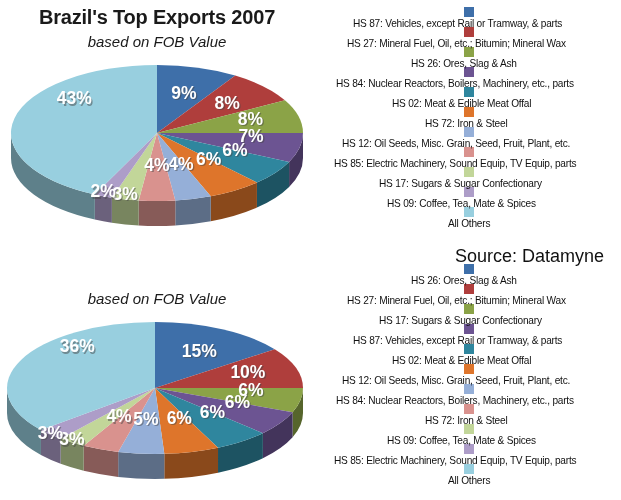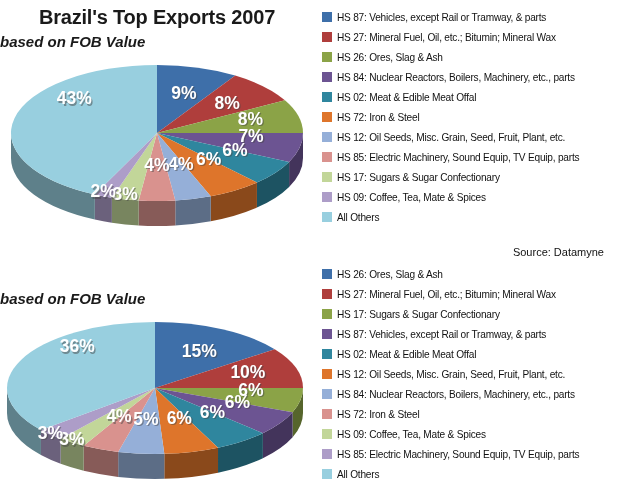--- a/index.html
+++ b/index.html
@@ -1,31 +1,31 @@
 <!DOCTYPE html>
 <html><head>
 <meta charset="utf-8">
 <style>
   html,body{margin:0;padding:0;background:#fff;}
   body{width:621px;height:500px;position:relative;overflow:hidden;
        font-family:"Liberation Sans",sans-serif;}
   .canvas{position:absolute;left:0;top:0;width:603px;height:500px;background:#fff;}
   .chart-title{position:absolute;left:0;width:314px;text-align:center;
        font-size:20px;font-weight:700;color:#1a1a1a;letter-spacing:-0.2px;}
-  .chart-subtitle{position:absolute;left:0;width:314px;text-align:left;
-       font-size:15px;font-style:italic;font-weight:700;color:#1a1a1a;}
+  .chart-subtitle{position:absolute;left:0;width:314px;text-align:center;
+       font-size:15px;font-style:italic;font-weight:400;color:#1a1a1a;}
   .pie-svg{position:absolute;left:0;width:320px;height:180px;overflow:visible;}
   .pie-svg text{font-family:"Liberation Sans",sans-serif;font-weight:700;font-size:17.5px;}
   .legend{position:absolute;left:322px;width:299px;}
-  .legend-row{height:20px;display:flex;align-items:center;}
+  .legend-row{height:20px;display:flex;align-items:center;flex-direction:column;}
   .swatch{width:10px;height:10px;flex:0 0 10px;margin-right:5px;}
   .legend-label{font-size:11.5px;color:#111;white-space:nowrap;letter-spacing:-0.25px;
        display:inline-block;transform:scaleX(0.88);transform-origin:left center;}
   .source{position:absolute;top:246px;left:322px;width:282px;text-align:right;
-       font-size:11px;color:#111;}
+       font-size:18px;color:#111;}
 </style>
 </head>
 <body>
 
 <div class="canvas">
 
   <div class="chart-title" style="top:6px">Brazil's Top Exports 2007</div>
   <div class="chart-subtitle" style="top:33px">based on FOB Value</div>
   <svg class="pie-svg" id="pie-0" style="top:58px" viewBox="0 0 320 180">
       <path d="M 303.00 75.00 A 146 68 0 0 1 289.10 103.95 L 289.10 128.95 A 146 68 0 0 0 303.00 100.00 Z" fill="rgb(67,52,91)"></path>

